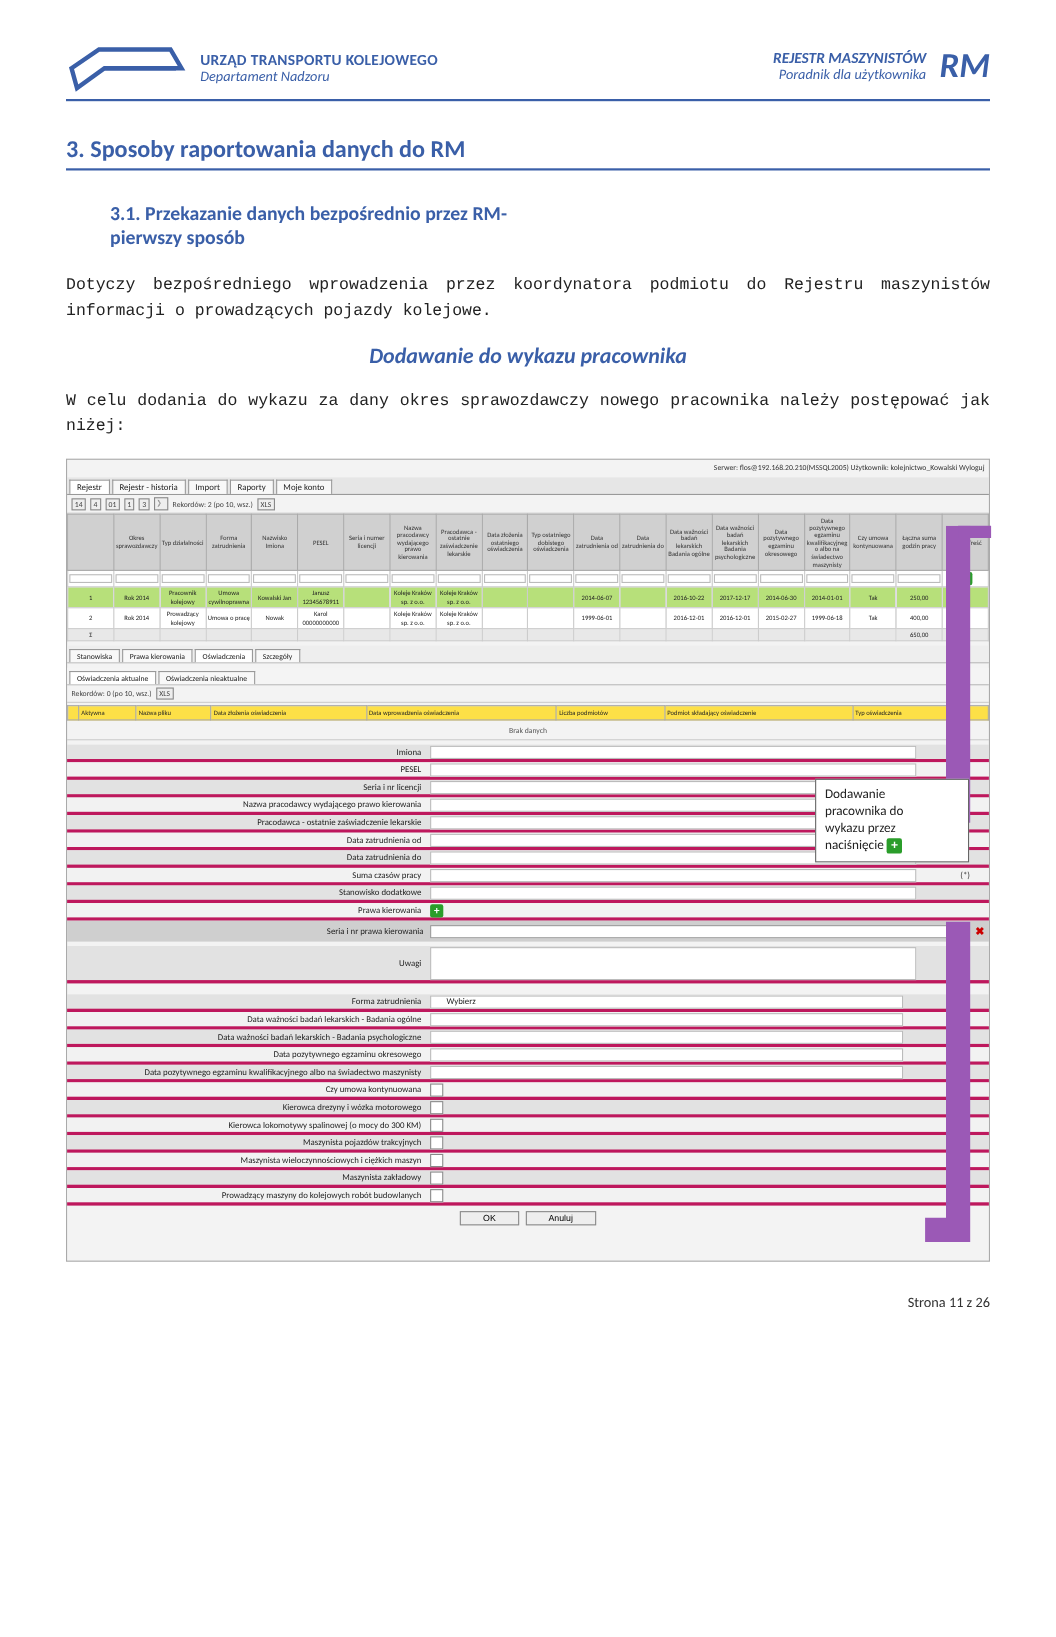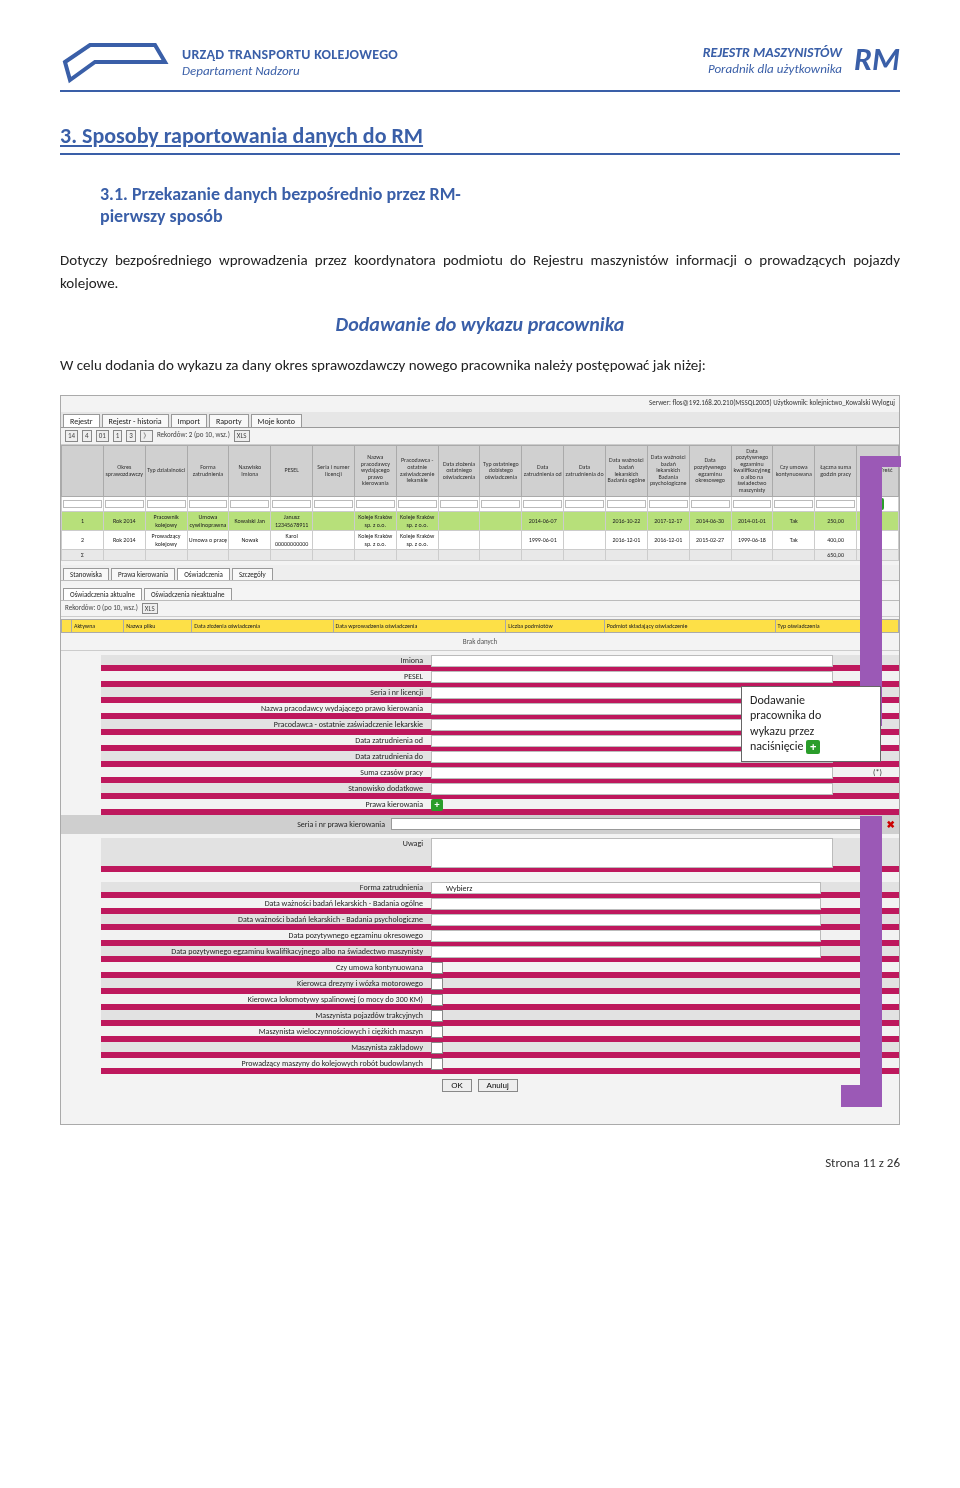--- a/index.html
+++ b/index.html
@@ -8,59 +8,59 @@
   .header-row { display: flex; justify-content: space-between; align-items: flex-start; border-bottom: 2px solid #3a5fa8; padding-bottom: 6px; margin-bottom: 30px; }
   .header-left { display: flex; align-items: center; gap: 12px; }
   .logo { width: 110px; height: 44px; }
   .header-left-text .l1 { color: #3a5fa8; font-weight: bold; font-size: 14px; letter-spacing: .3px; }
   .header-left-text .l2 { color: #3a5fa8; font-style: italic; font-size: 13px; }
   .header-right { display: flex; align-items: center; gap: 12px; }
   .header-right-text { text-align: right; }
   .header-right-text .l1 { color: #3a5fa8; font-weight: bold; font-style: italic; font-size: 14px; }
   .header-right-text .l2 { color: #3a5fa8; font-style: italic; font-size: 13px; }
   .rm-badge { color: #3a5fa8; font-weight: bold; font-size: 32px; font-style: italic; }
-  .h1 { color: #3a5fa8; font-weight: bold; font-size: 22px; border-bottom: 2px solid #3a5fa8; padding-bottom: 4px; margin-bottom: 28px; text-decoration: underline; }
+  .h1 { color: #3a5fa8; font-weight: bold; font-size: 22px; border-bottom: 2px solid #3a5fa8; padding-bottom: 4px; margin-bottom: 28px; }
   .h2 { color: #3a5fa8; font-weight: bold; font-size: 18px; margin: 0 0 22px 40px; text-align: left; }
   .h2-line1, .h2-line2 { display: block; }
-  .body-text { font-size: 15px; text-align: justify; line-height: 1.5; margin-bottom: 18px; }
+  .body-text { font-size: 15px; text-align: justify; line-height: 1.5; margin-bottom: 18px; font-family: Liberation Mono, monospace; }
   .h3 { color: #3a5fa8; font-weight: bold; font-style: italic; font-size: 20px; text-align: center; margin: 8px 0 18px 0; }
   .screenshot { border: 1px solid #aaa; background: #f3f3f3; font-size: 8px; position: relative; width: 840px; height: 730px; }
   .ss-tabs { display: flex; gap: 2px; padding: 2px 2px 0 2px; background: #e6e6e6; border-bottom: 1px solid #999; margin-top: 16px; }
   .ss-tab { background: #f8f8f8; border: 1px solid #999; border-bottom: none; padding: 1px 6px; font-size: 8px; }
   .ss-tab.active { background: #fff; }
   .ss-server { position: absolute; right: 4px; top: 2px; font-size: 7px; color: #333; }
-  .ss-toolbar { padding: 2px 4px; border-bottom: 1px solid #ccc; font-size: 7px; color: #444; display: flex; gap: 4px; }
+  .ss-toolbar { padding: 2px 4px; border-bottom: 1px solid #ccc; font-size: 7px; color: #444; display: flex; align-items: center; gap: 4px; }
   .ss-mini-btn { display: inline-block; border: 1px solid #888; padding: 0 2px; background: #eee; }
   .ss-grid { width: 100%; border-collapse: collapse; table-layout: fixed; }
   .ss-grid th { background: #d0d0d0; border: 1px solid #aaa; font-size: 6px; font-weight: normal; padding: 2px 1px; text-align: center; line-height: 1.1; color: #333; word-wrap: break-word; }
   .ss-grid td { border: 1px solid #ccc; font-size: 6px; padding: 1px; text-align: center; word-wrap: break-word; overflow: hidden; }
   .row-green td { background: #b7e07a; }
   .row-white td { background: #fff; }
   .row-gray td { background: #e8e8e8; }
   .add-ico { display: inline-block; width: 12px; height: 12px; background: #2a9d2a; color: #fff; text-align: center; line-height: 12px; font-weight: bold; border-radius: 2px; font-size: 10px; }
   .del-ico { color: #c00; font-weight: bold; font-size: 10px; }
   .ss-subtabs { display: flex; gap: 2px; padding: 3px 2px 0 2px; border-bottom: 1px solid #bbb; margin-top: 4px; background: #eee; }
   .ss-subtabs .ss-tab { font-size: 7px; }
   .decl-head { width: 100%; border-collapse: collapse; margin-top: 2px; }
   .decl-head th { background: #fde047; border: 1px solid #aaa; font-size: 6px; font-weight: normal; padding: 2px; text-align: left; }
   .brak { text-align: center; font-size: 7px; color: #555; padding: 4px 0; border-bottom: 1px solid #ccc; }
   .form-area { margin-top: 4px; }
-  .form-row { display: flex; height: 16px; border-bottom: 6px solid #be185d; margin-left: 40px; }
+  .form-row { display: flex; align-items: center; height: 16px; border-bottom: 3px solid #be185d; }
   .form-row:nth-child(odd) { background: #e2e2e2; }
   .form-row:nth-child(even) { background: #f2f2f2; }
   .form-label { width: 330px; text-align: right; padding-right: 8px; font-size: 8px; color: #222; }
   .form-input { flex: 1; margin-right: 40px; background: #fff; border: 1px solid #bbb; height: 12px; font-size: 8px; padding: 0 14px; }
   .form-star { width: 26px; text-align: left; font-size: 8px; color: #333; }
   .form-row .chk { width: 12px; height: 12px; border: 1px solid #888; background: #fff; display: inline-block; }
   .form-row .dd { width: 12px; text-align: center; color: #333; }
   .inline-area { background: #cfcfcf; padding: 3px 4px; display: flex; align-items: center; gap: 6px; }
   .inline-area .lbl { font-size: 8px; width: 320px; text-align: right; }
   .inline-area .inp { flex: 1; background: #fff; border: 1px solid #999; height: 12px; }
   .form-btns { text-align: center; padding: 5px 0; }
-  .form-btns button { font-size: 8px; border: 1px solid #888; background: #eee; padding: 1px 8px; margin: 0 2px; }
+  .form-btns button { font-size: 8px; border: 1px solid #888; background: #eee; padding: 1px 20px; margin: 0 2px; }
   .callout { position: absolute; right: 18px; top: 290px; width: 140px; background: #fff; border: 1px solid #666; padding: 6px 8px; font-size: 12px; line-height: 1.3; z-index: 5; }
   .callout .add-ico { vertical-align: middle; width: 14px; height: 14px; line-height: 14px; font-size: 12px; }
   .arrow-wrap { position: absolute; right: -2px; top: 60px; width: 60px; height: 680px; pointer-events: none; z-index: 4; }
   .arrow-svg { width: 100%; height: 100%; }
   .footer { text-align: right; font-size: 13px; margin-top: 30px; color: #333; }
 </style>
 </head>
 <body>
 
 <div class="page">

